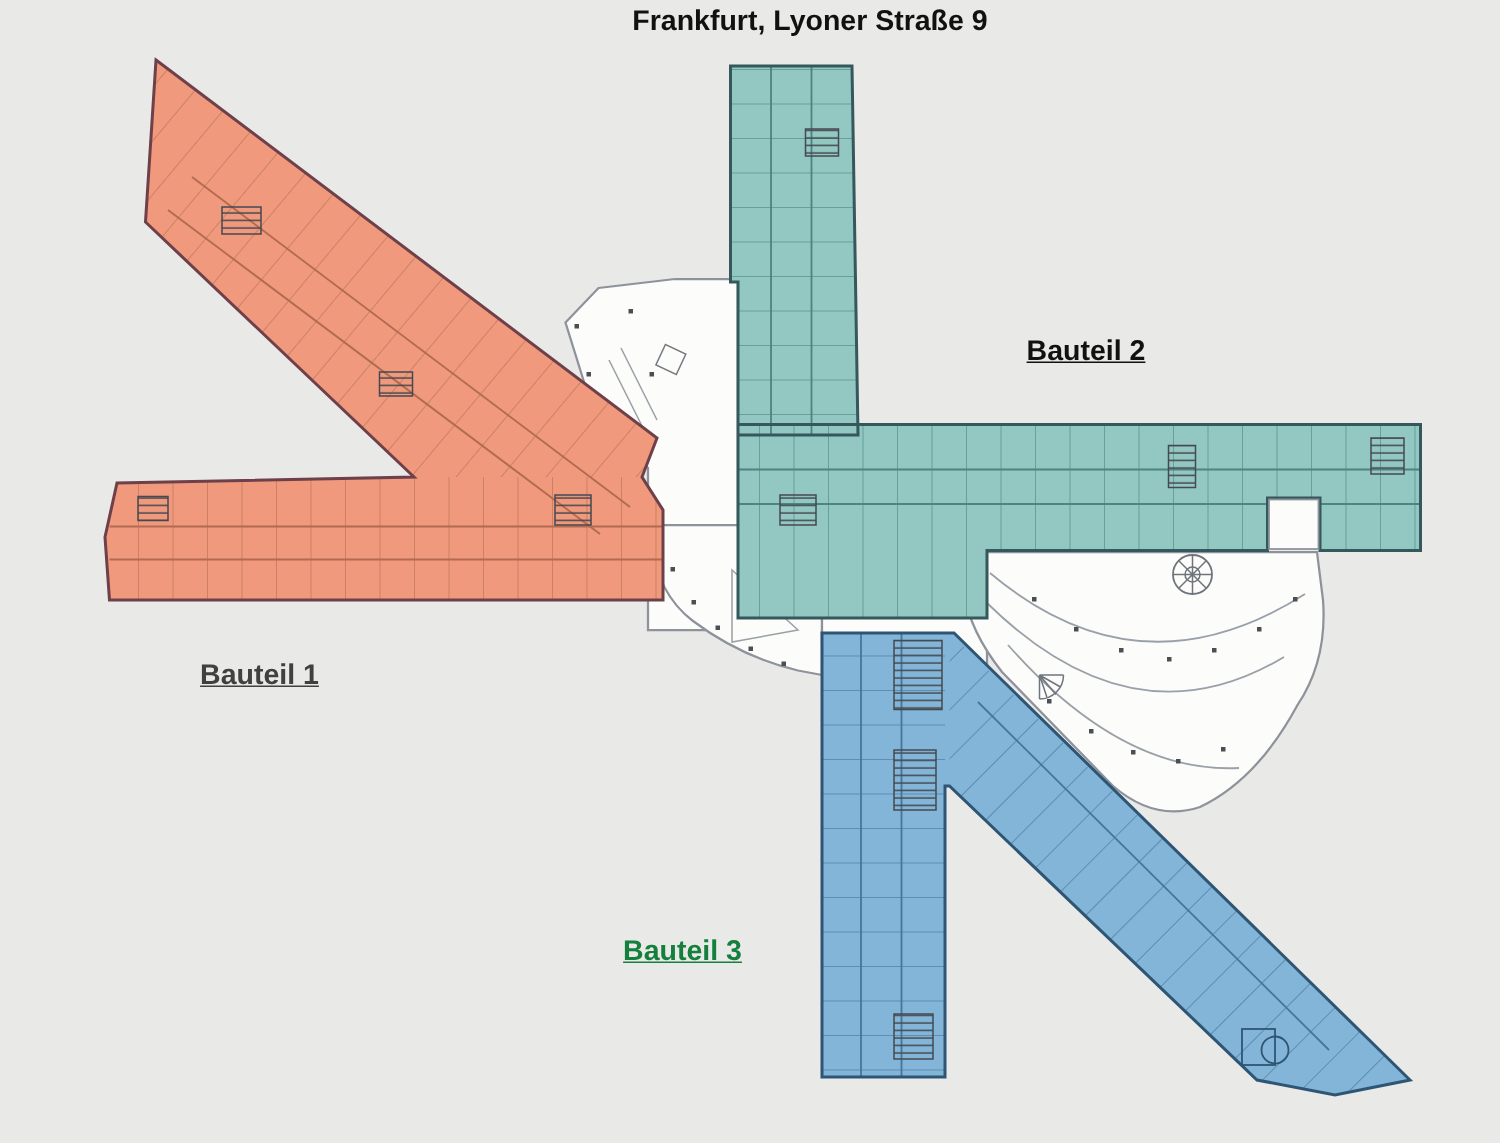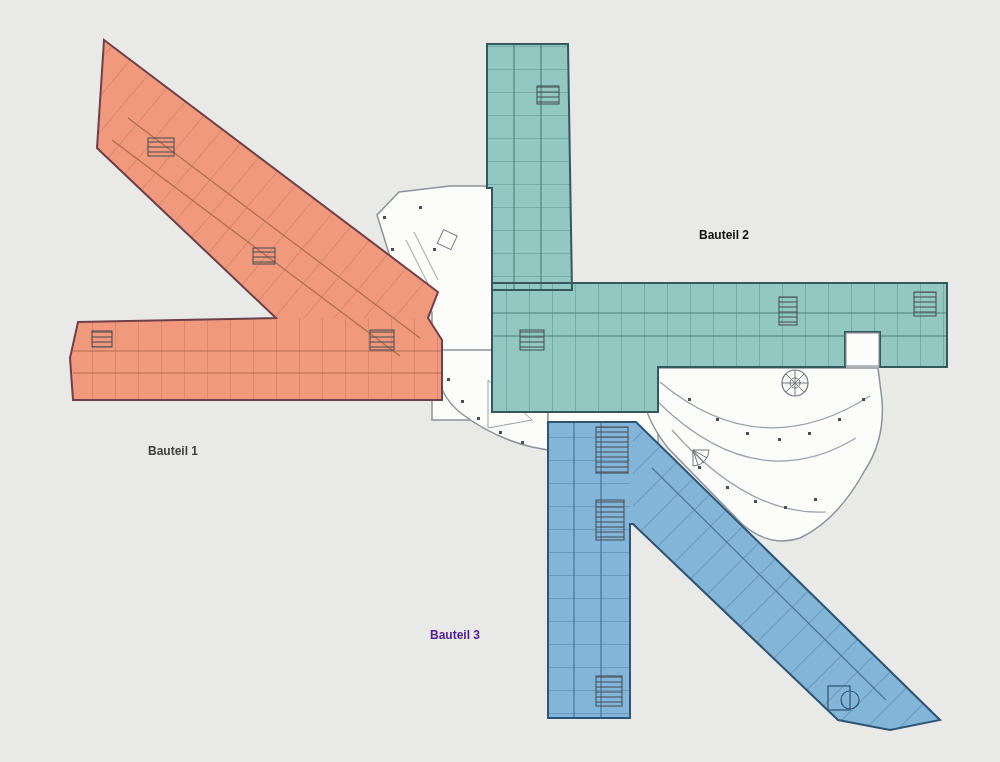--- a/index.html
+++ b/index.html
@@ -8,21 +8,21 @@
     font-family:"Liberation Sans", sans-serif;
   }
   .stage{position:absolute;inset:0;width:1000px;height:762px;}
   svg{position:absolute;left:0;top:0;display:block;}
   .plan-title{
     position:absolute;top:4px;left:540px;transform:translateX(-50%);
     font-size:19px;font-weight:bold;white-space:nowrap;
   }
   .plan-label{
     position:absolute;transform:translate(-50%,-50%);
-    font-size:12px;font-weight:bold;white-space:nowrap;
+    font-size:19px;font-weight:bold;white-space:nowrap;text-decoration:underline;
   }
   .lbl-b1{left:173px;top:451px;}
   .lbl-b2{left:724px;top:235px;}
   .lbl-b3{left:455px;top:635px;}
 </style>
 </head>
 <body style="background: rgb(233, 233, 231);">
 
 <div class="stage">
 
@@ -168,17 +168,18 @@
       <rect x="596" y="427" width="32" height="46" fill="url(#pStair)" stroke="#454a50" stroke-width="1"></rect>
       <rect x="596" y="500" width="28" height="40" fill="url(#pStair)" stroke="#454a50" stroke-width="1"></rect>
       <rect x="596" y="676" width="26" height="30" fill="url(#pStair)" stroke="#454a50" stroke-width="1"></rect>
       <circle cx="850" cy="700" r="9" fill="none" stroke="#2e5574" stroke-width="1.2"></circle>
       <rect x="828" y="686" width="22" height="24" fill="none" stroke="#2e5574" stroke-width="1.2"></rect>
     </g>
     <path d="M548 422 L636 422 L940 720 L890 730 L838 720 L633 524 L630 524 L630 718 L548 718 Z" fill="none" stroke-width="2" stroke="#2e5574"></path>
   </g>
 </svg>
 
+<div class="plan-title" style="color: rgb(17, 17, 17);">Frankfurt, Lyoner Straße 9</div>
 <div class="plan-label lbl-b1" style="color: #404040;">Bauteil 1</div>
 <div class="plan-label lbl-b2" style="color: rgb(17, 17, 17);">Bauteil 2</div>
-<div class="plan-label lbl-b3" style="color: #4c1d95;">Bauteil 3</div>
+<div class="plan-label lbl-b3" style="color: #15803d;">Bauteil 3</div>
 
 </div>
 
 </body></html>

